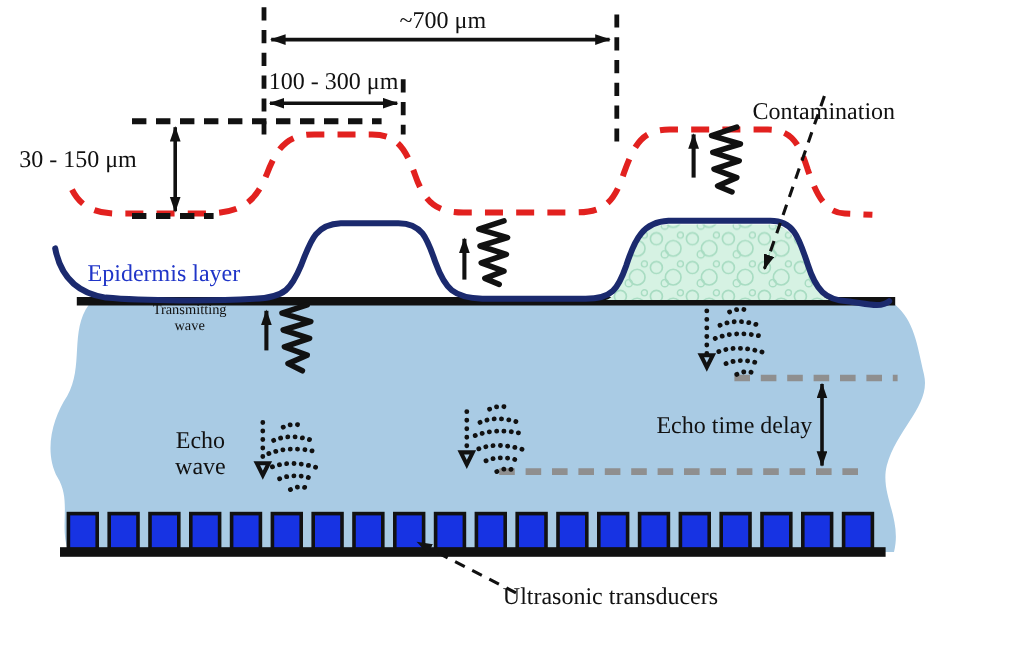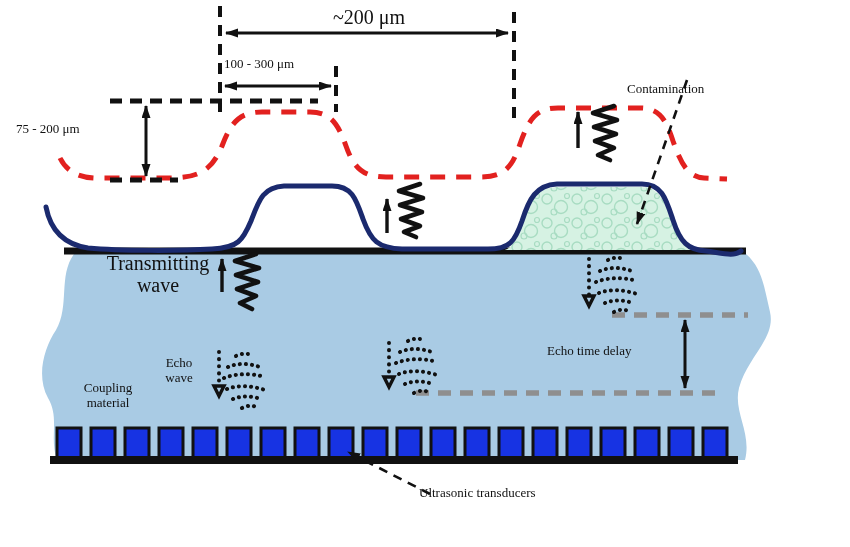--- a/index.html
+++ b/index.html
@@ -1,19 +1,19 @@
 <!DOCTYPE html>
 <html style="--dermis-red: #e2211f; --epidermis-navy: #1b2a6e; --epidermis-text: #2035c8; --coupling-blue: #a9cbe4; --transducer-blue: #1733e3; --contamination-green: #d6f2e3; --contamination-bubble: #a8dcc2; --delay-gray: #8f8f8f;"><head>
 <meta charset="utf-8">
 <style>
   html,body{margin:0;padding:0;background:#fff;}
   #canvas{position:relative;width:850px;height:547px;background:#fff;overflow:hidden;
           font-family:"Liberation Serif","DejaVu Serif",serif;color:#111;}
   #scene{position:absolute;left:0;top:0;}
-  .label{position:absolute;font-size:13px;line-height:1.12;white-space:nowrap;color:#111;}
+  .label{position:absolute;font-size:20px;line-height:1.12;white-space:nowrap;color:#111;}
   .label.center{text-align:center;white-space:normal;}
   .dermis-text{color:var(--dermis-red,#e2211f);}
   .epidermis-text{color:var(--epidermis-text,#2035c8);}
   
   .coupling{fill:var(--coupling-blue,#a9cbe4);stroke:none;}
   .skinline{stroke:#111;stroke-width:7;}
   .epidermis{fill:none;stroke:var(--epidermis-navy,#1b2a6e);stroke-width:5;stroke-linecap:round;}
   .dermis{fill:none;stroke:var(--dermis-red,#e2211f);stroke-width:5;stroke-dasharray:15 11;stroke-linecap:butt;}
   .contam{fill:var(--contamination-green,#d6f2e3);}
   .dimdash{stroke:#111;stroke-width:4;stroke-dasharray:11 8;fill:none;}
@@ -175,35 +175,32 @@
       <path class="scatter" d="M 596,282 q 18,-7 42,-1"></path>
       <path class="scatter" d="M 599,293 q 16,-6 38,1"></path>
       <path class="scatter" d="M 605,303 q 12,-5 28,0"></path>
       <path class="scatter" d="M 614,312 q 8,-4 14,-1"></path>
     </g>
 
     <line class="annarrow" x1="687" y1="80" x2="637" y2="224" marker-end="url(#ahE)"></line>
     <line class="annarrow" x1="430" y1="494" x2="348" y2="452" marker-end="url(#ahE)"></line>
   </svg>
 
-  <div class="label" style="left:333px;top:6px;font-size:20px;">~200 μm</div>
+  <div class="label" style="left:333px;top:6px;font-size:20px;">~700 μm</div>
   <div class="label" style="left:224px;top:57px;">100 - 300 μm</div>
-  <div class="label" style="left:16px;top:122px;">75 - 200 μm</div>
+  <div class="label" style="left:16px;top:122px;">30 - 150 μm</div>
+  <div class="label epidermis-text" style="left:73px;top:217px;">Epidermis layer</div>
   <div class="label" style="left:627px;top:50px;margin-top:32px;">Contamination</div>
 
-  <div class="label center" style="left:100px;top:252px;width:116px;font-size:20px;">
+  <div class="label center" style="left:100px;top:252px;width:116px;font-size:12px;">
     <span>Transmitting</span><br>
     <span>wave</span>
   </div>
 
-  <div class="label center" style="left:148px;top:356px;width:62px;text-align:center;">
+  <div class="label center" style="left:136px;top:356px;width:62px;text-align:center;">
     <span>Echo</span><br>
     <span>wave</span>
   </div>
 
-  <div class="label center" style="left:62px;top:381px;width:92px;">
-    <span>Coupling</span><br>
-    <span>material</span>
-  </div>
 
   <div class="label" style="left:419px;top:486px;">Ultrasonic transducers</div>
   <div class="label" style="left:547px;top:344px;">Echo time delay</div>
 </div>
 
 </body></html>

